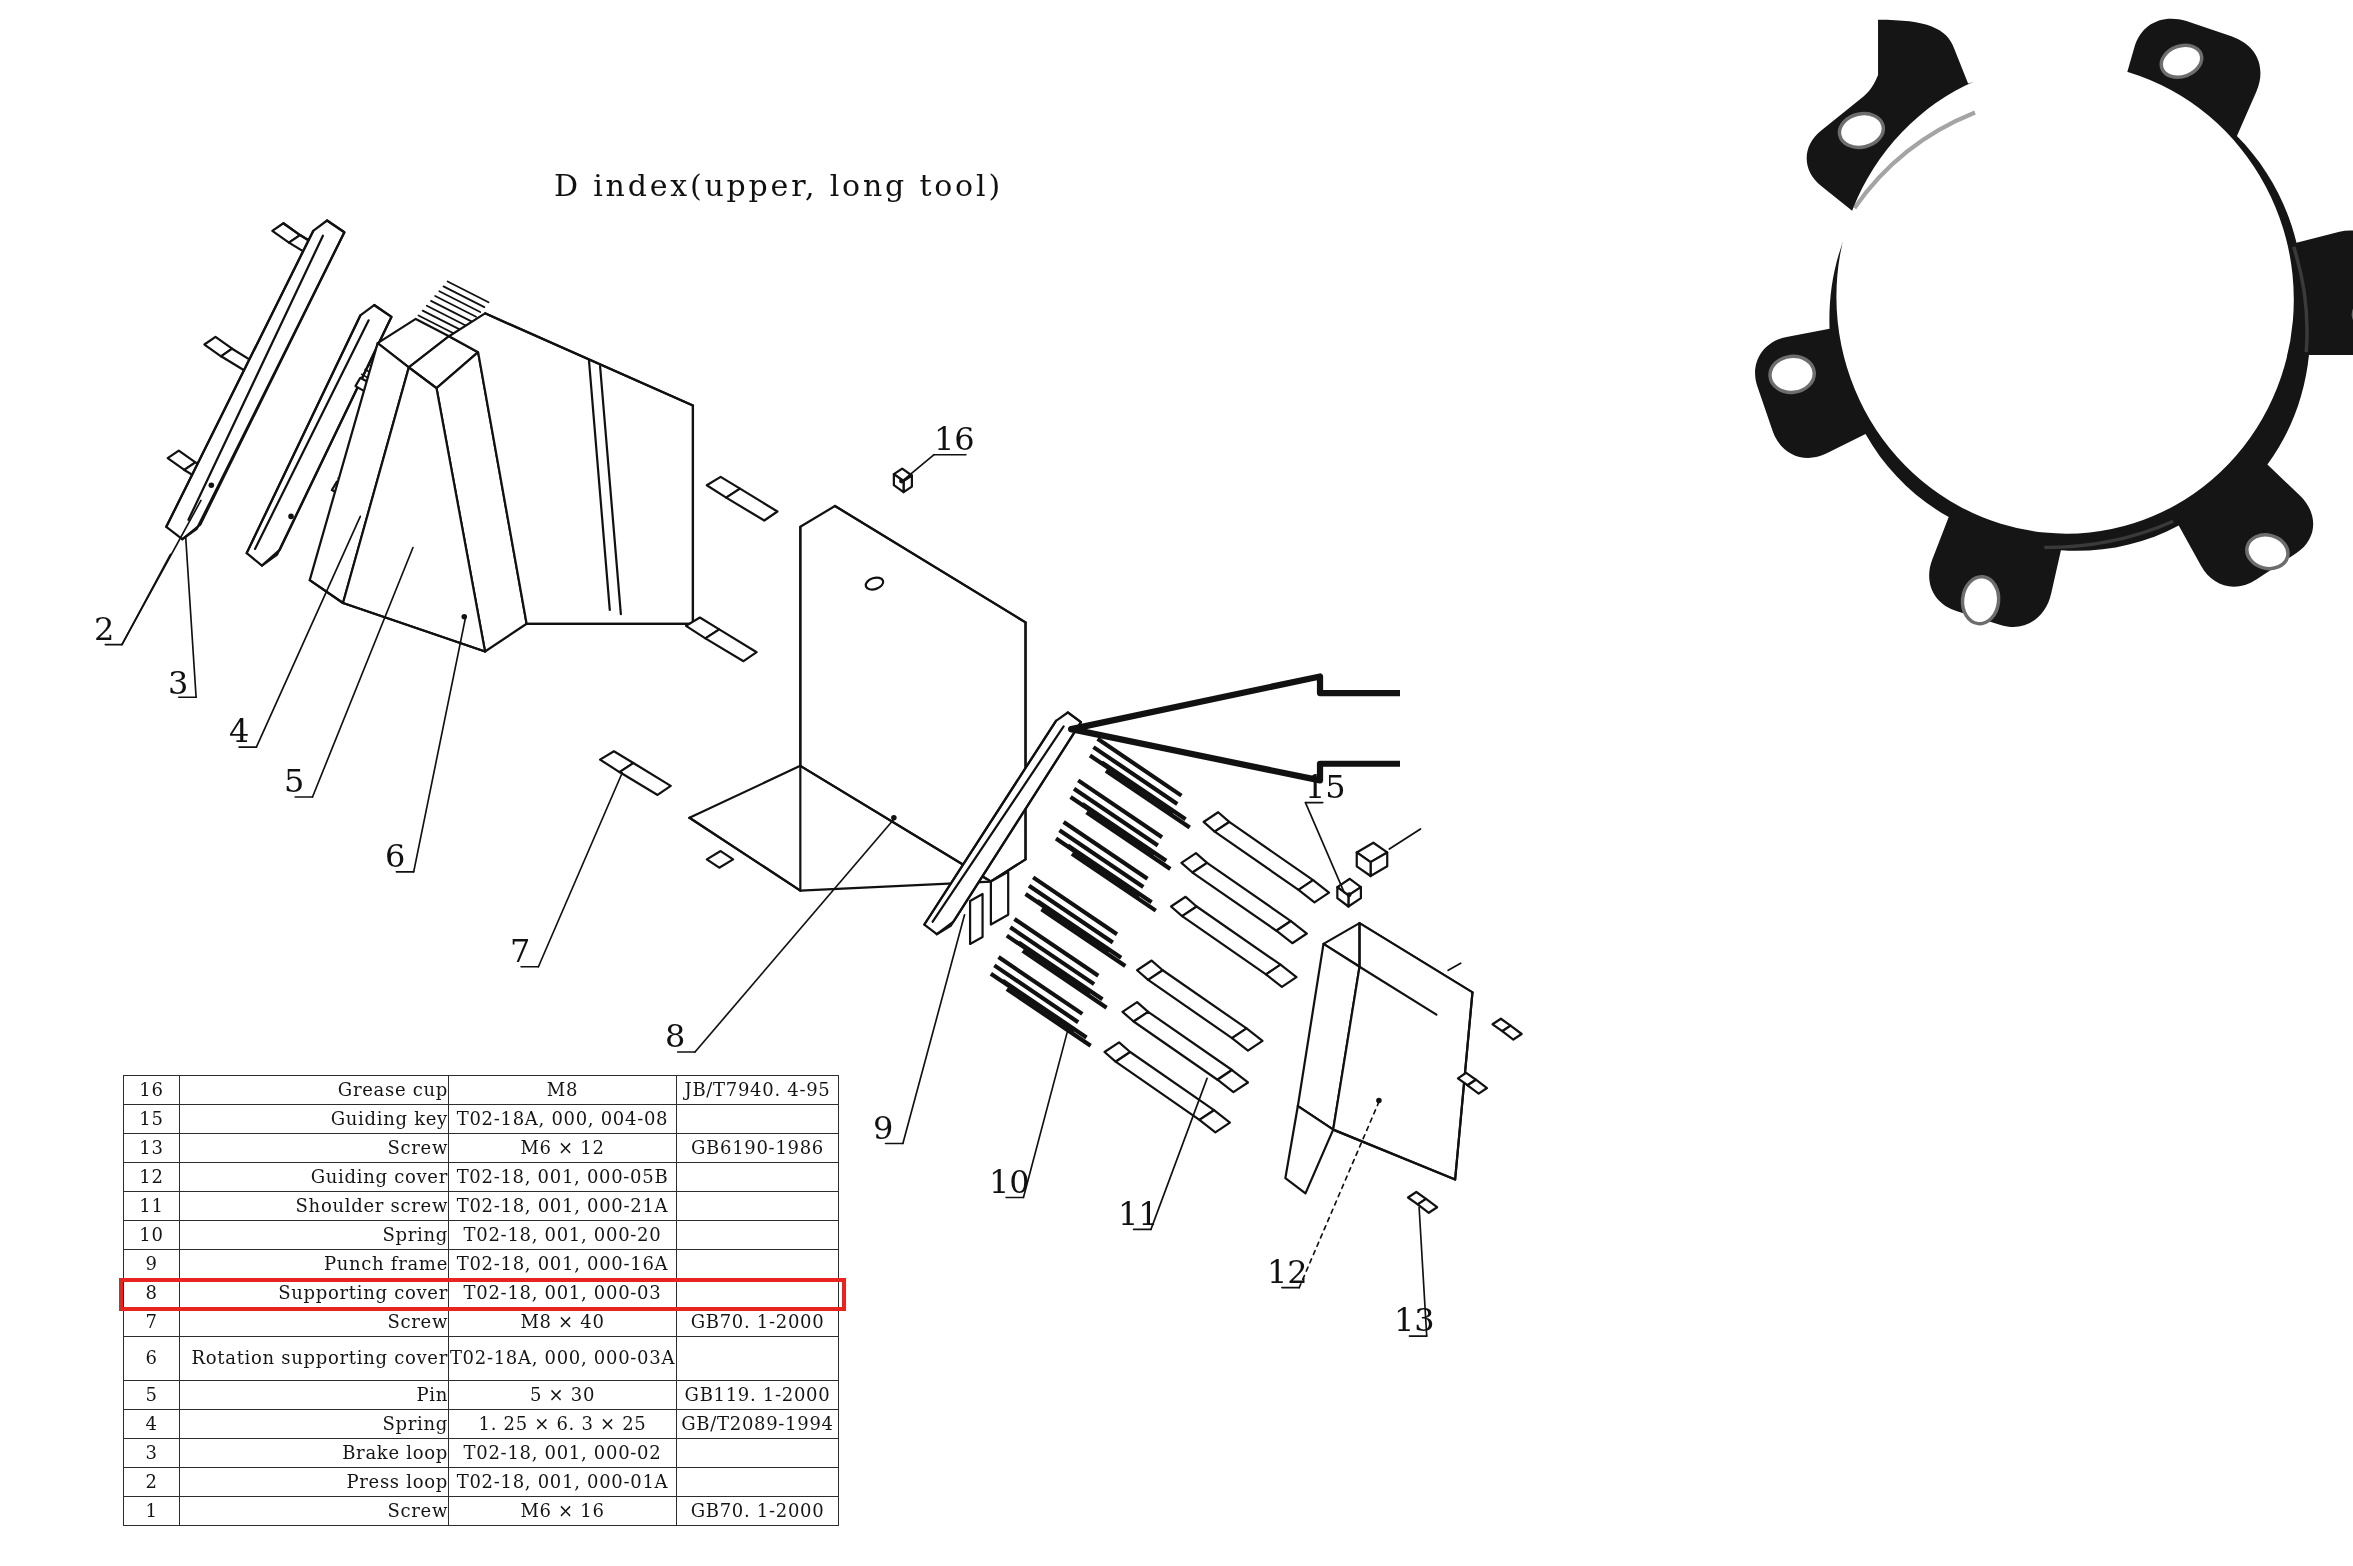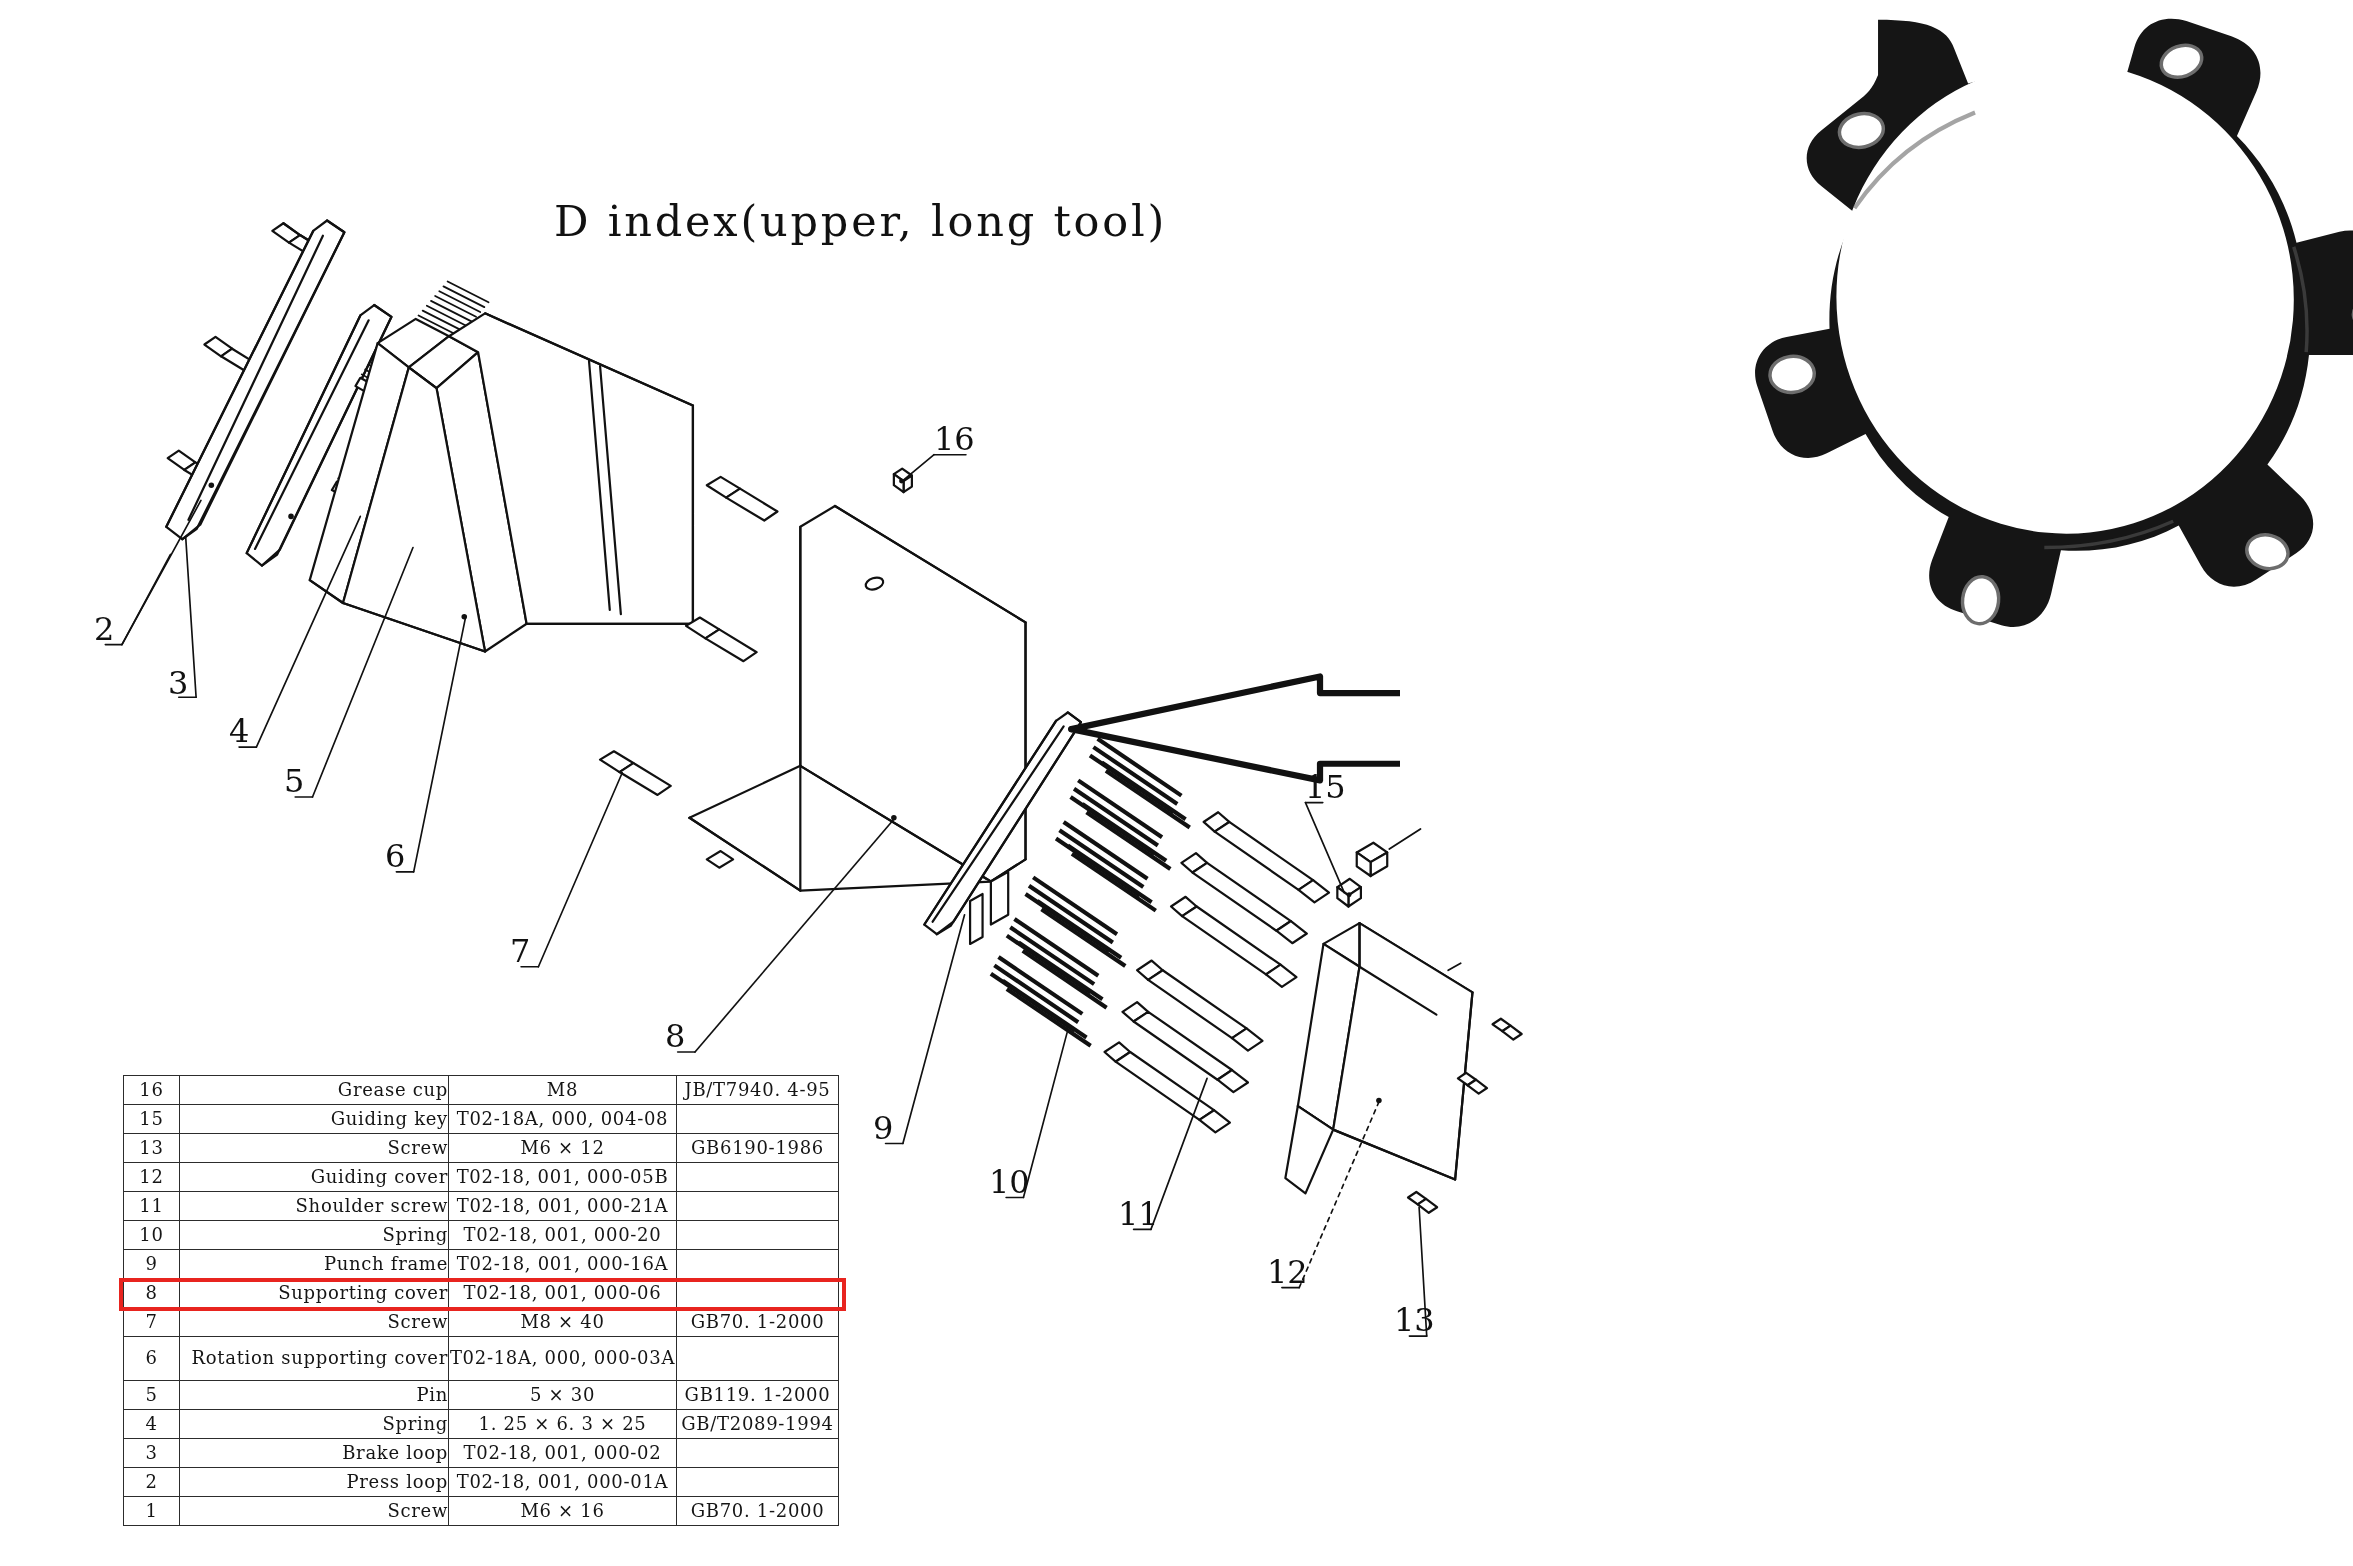--- a/index.html
+++ b/index.html
@@ -3,23 +3,23 @@
 <meta charset="utf-8">
 <style>
   html,body{margin:0;padding:0;background:#ffffff;}
   body{width:2354px;height:1567px;position:relative;overflow:hidden;
        font-family:"Liberation Serif", serif;}
 
   #root{position:absolute;left:0;top:0;width:2354px;height:1567px;background:#fff;}
 
   
   .title{
-    position:absolute;left:554px;top:196px;
+    position:absolute;left:554px;top:168px;
     font-family:"DejaVu Serif", serif;
-    font-size:43px;letter-spacing:2.8px;color:#111;white-space:nowrap;text-align:center;
+    font-size:30px;letter-spacing:2.8px;color:#111;white-space:nowrap;text-align:center;
   }
 
   
   #drawing{position:absolute;left:0;top:0;width:1566px;height:1567px;}
 
   
   #photo{position:absolute;left:1400px;top:0px;width:954px;height:818px;}
 
   
   .ptable{
@@ -530,21 +530,21 @@
         </tr>
         <tr class="hl">
           <td class="c-idx">9</td>
           <td class="c-name">Punch frame</td>
           <td class="c-code">T02-18, 001, 000-16A</td>
           <td class="c-std"></td>
         </tr>
         <tr>
           <td class="c-idx">8</td>
           <td class="c-name">Supporting cover</td>
-          <td class="c-code">T02-18, 001, 000-06</td>
+          <td class="c-code">T02-18, 001, 000-03</td>
           <td class="c-std"></td>
         </tr>
         <tr>
           <td class="c-idx">7</td>
           <td class="c-name">Screw</td>
           <td class="c-code">M8 × 40</td>
           <td class="c-std">GB70. 1-2000</td>
         </tr>
         <tr class="tall">
           <td class="c-idx">6</td>

